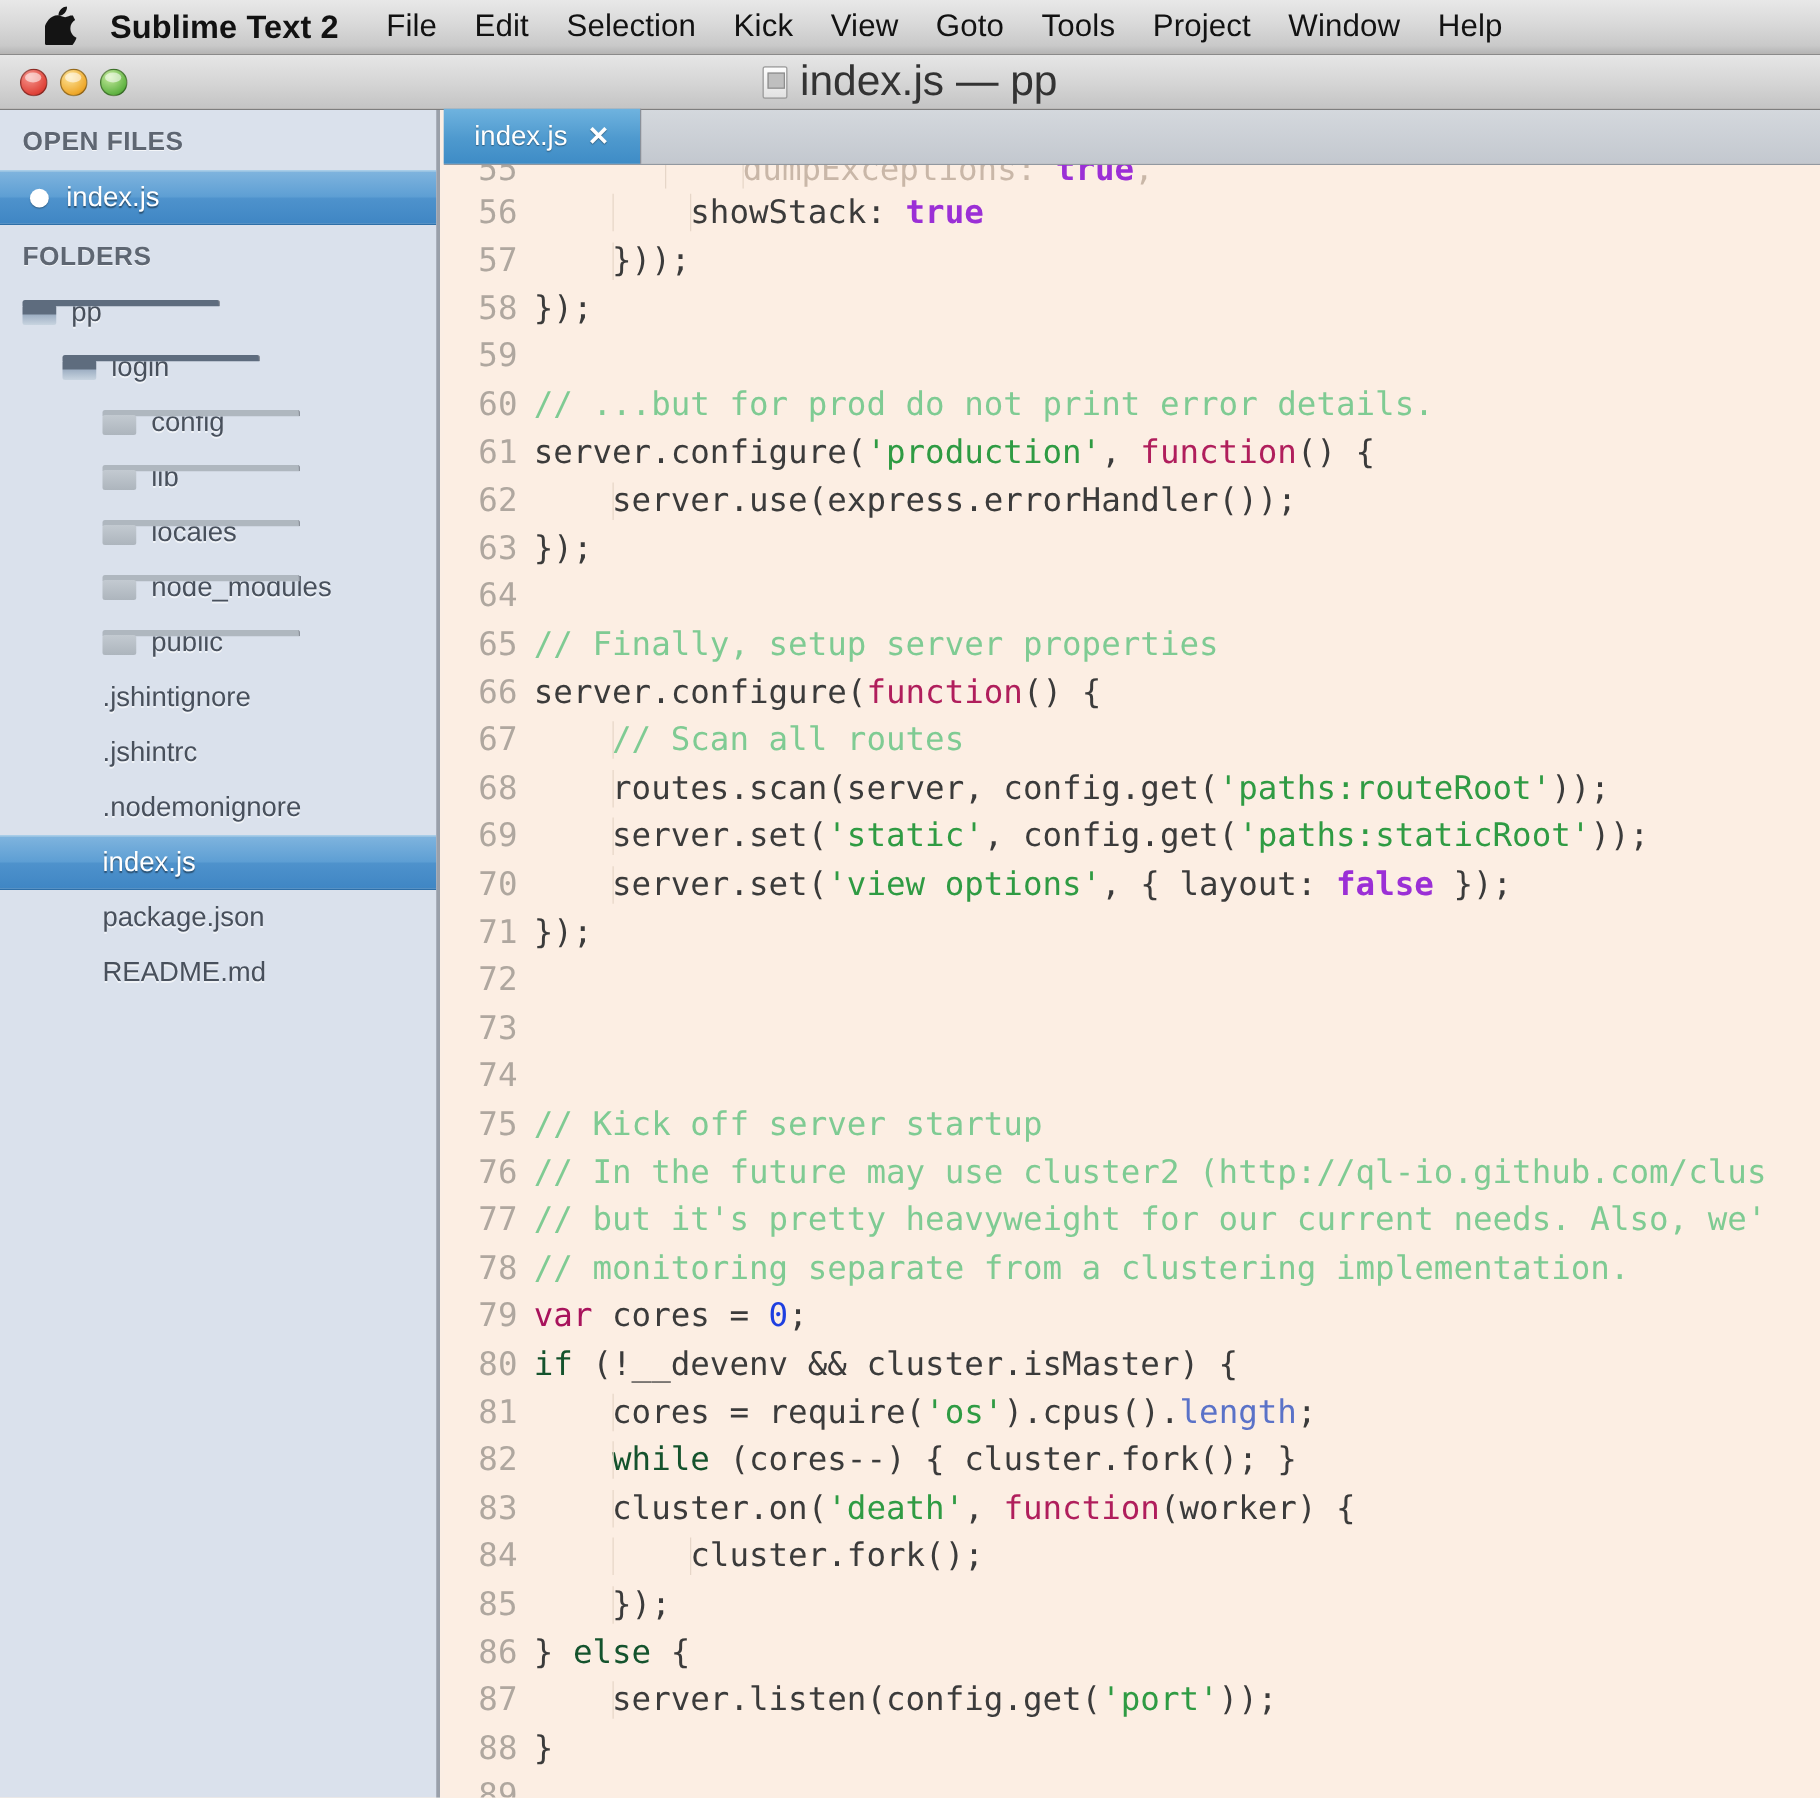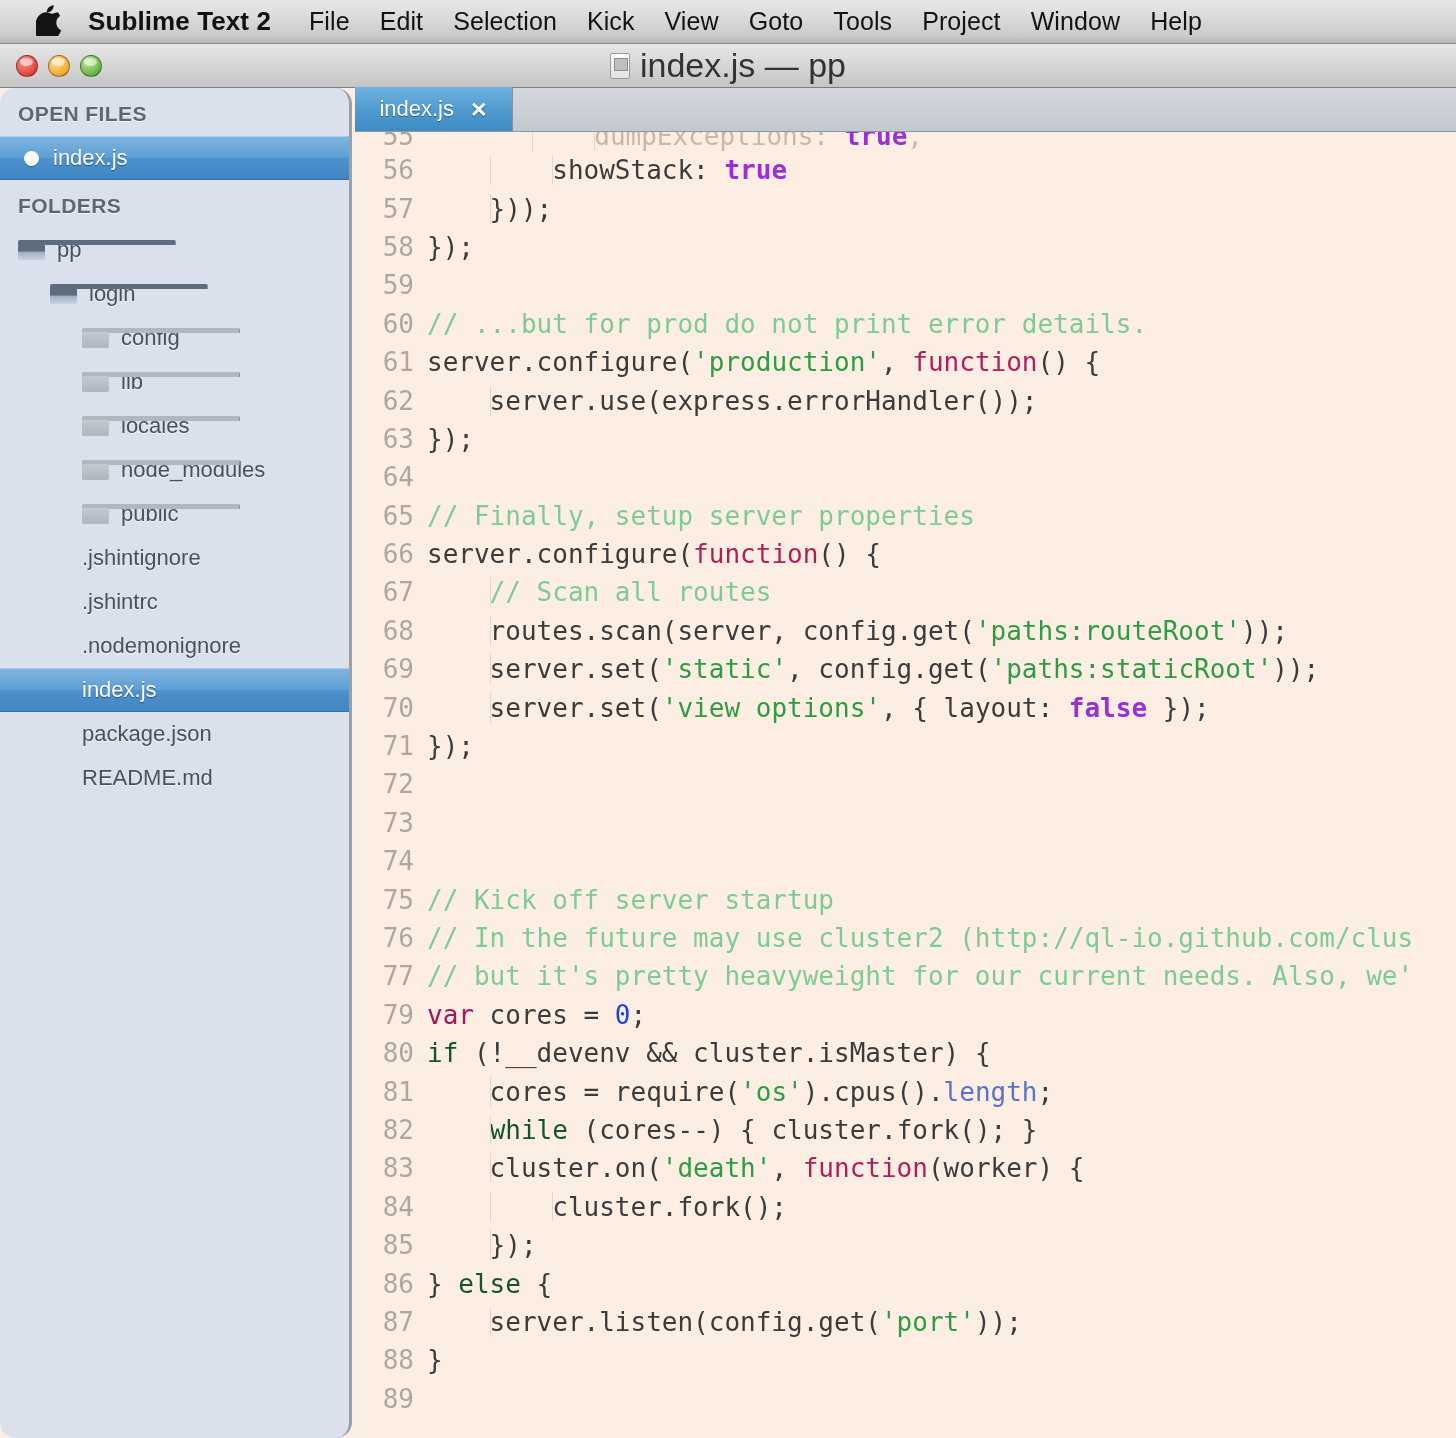--- a/index.html
+++ b/index.html
@@ -112,21 +112,20 @@
 
   
   #sidebar {
     position: absolute;
     top: 88px; left: 0;
     width: 352px;
     height: 1350px;
     background: #DAE1EC;
     border-right: 3px solid #9AA0AA;
     overflow: hidden;
-    border-radius: 16px;
   }
   .sb-section-title {
     font-size: 21px;
     font-weight: bold;
     color: #5E6672;
     padding: 14px 0 10px 18px;
     letter-spacing: 0.4px;
     text-shadow: 0 1px 0 rgba(255,255,255,0.7);
   }
   .sb-row {
@@ -413,20 +412,21 @@
     <div class="code-line"><span class="gutter">68</span><span class="code-text"><span class="guide" style="left: 62.52px;"></span><span class="c-plain">    routes.scan(server, config.get(</span><span class="c-string">'paths:routeRoot'</span><span class="c-plain">));</span></span></div>
     <div class="code-line"><span class="gutter">69</span><span class="code-text"><span class="guide" style="left: 62.52px;"></span><span class="c-plain">    server.set(</span><span class="c-string">'static'</span><span class="c-plain">, config.get(</span><span class="c-string">'paths:staticRoot'</span><span class="c-plain">));</span></span></div>
     <div class="code-line"><span class="gutter">70</span><span class="code-text"><span class="guide" style="left: 62.52px;"></span><span class="c-plain">    server.set(</span><span class="c-string">'view options'</span><span class="c-plain">, { layout: </span><span class="c-const">false</span><span class="c-plain"> });</span></span></div>
     <div class="code-line"><span class="gutter">71</span><span class="code-text"><span class="c-plain">});</span></span></div>
     <div class="code-line"><span class="gutter">72</span><span class="code-text"></span></div>
     <div class="code-line"><span class="gutter">73</span><span class="code-text"></span></div>
     <div class="code-line"><span class="gutter">74</span><span class="code-text"></span></div>
     <div class="code-line"><span class="gutter">75</span><span class="code-text"><span class="c-comment">// Kick off server startup</span></span></div>
     <div class="code-line"><span class="gutter">76</span><span class="code-text"><span class="c-comment">// In the future may use cluster2 (http://ql-io.github.com/clus</span></span></div>
     <div class="code-line"><span class="gutter">77</span><span class="code-text"><span class="c-comment">// but it's pretty heavyweight for our current needs. Also, we'</span></span></div>
+    <div class="code-line"><span class="gutter">78</span><span class="code-text"><span class="c-comment">// monitoring separate from a clustering implementation.</span></span></div>
     <div class="code-line"><span class="gutter">79</span><span class="code-text"><span class="c-storage">var</span><span class="c-plain"> cores = </span><span class="c-number">0</span><span class="c-plain">;</span></span></div>
     <div class="code-line"><span class="gutter">80</span><span class="code-text"><span class="c-keyword">if</span><span class="c-plain"> (!__devenv </span><span class="c-plain">&amp;&amp;</span><span class="c-plain"> cluster.isMaster) {</span></span></div>
     <div class="code-line"><span class="gutter">81</span><span class="code-text"><span class="guide" style="left: 62.52px;"></span><span class="c-plain">    cores = require(</span><span class="c-string">'os'</span><span class="c-plain">).cpus().</span><span class="c-prop">length</span><span class="c-plain">;</span></span></div>
     <div class="code-line"><span class="gutter">82</span><span class="code-text"><span class="guide" style="left: 62.52px;"></span><span class="c-plain">    </span><span class="c-keyword">while</span><span class="c-plain"> (cores--) { cluster.fork(); }</span></span></div>
     <div class="code-line"><span class="gutter">83</span><span class="code-text"><span class="guide" style="left: 62.52px;"></span><span class="c-plain">    cluster.on(</span><span class="c-string">'death'</span><span class="c-plain">, </span><span class="c-func">function</span><span class="c-plain">(worker) {</span></span></div>
     <div class="code-line"><span class="gutter">84</span><span class="code-text"><span class="guide" style="left: 62.52px;"></span><span class="guide" style="left: 125.04px;"></span><span class="c-plain">        cluster.fork();</span></span></div>
     <div class="code-line"><span class="gutter">85</span><span class="code-text"><span class="guide" style="left: 62.52px;"></span><span class="c-plain">    });</span></span></div>
     <div class="code-line"><span class="gutter">86</span><span class="code-text"><span class="c-plain">} </span><span class="c-keyword">else</span><span class="c-plain"> {</span></span></div>
     <div class="code-line"><span class="gutter">87</span><span class="code-text"><span class="guide" style="left: 62.52px;"></span><span class="c-plain">    server.listen(config.get(</span><span class="c-string">'port'</span><span class="c-plain">));</span></span></div>
     <div class="code-line"><span class="gutter">88</span><span class="code-text"><span class="c-plain">}</span></span></div>

